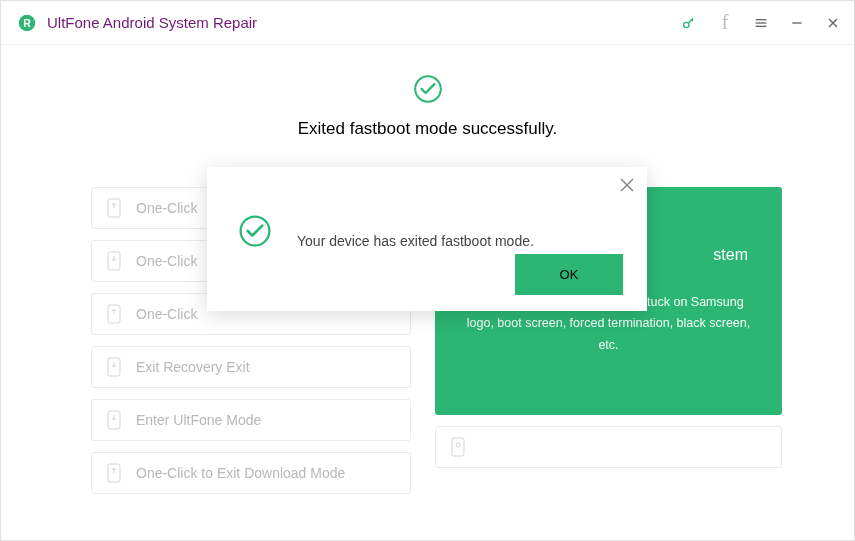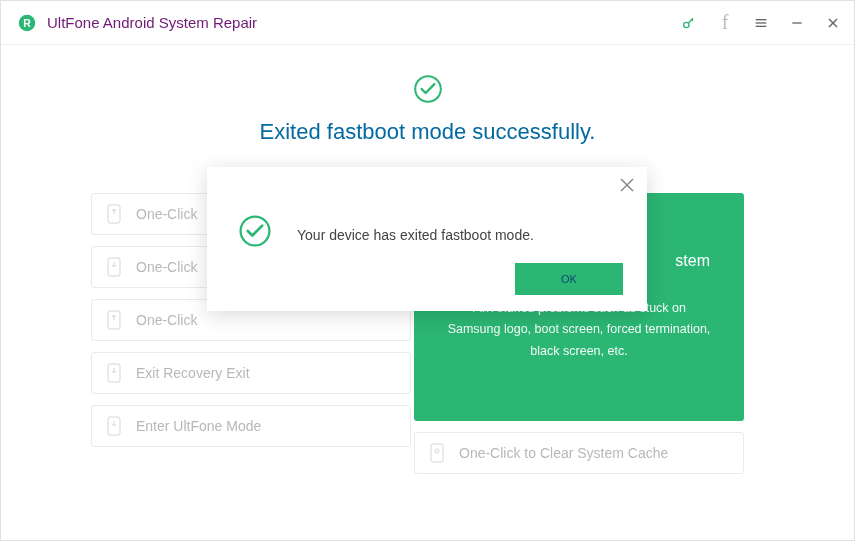--- a/index.html
+++ b/index.html
@@ -15,47 +15,47 @@
     .titlebar-controls { display: flex; align-items: center; gap: 18px; }
     .tb-icon { color: #999; display: flex; align-items: center; justify-content: center; width: 18px; height: 18px; cursor: pointer; }
     .tb-icon svg { width: 16px; height: 16px; }
     .tb-icon.f { font-family: Georgia, serif; font-size: 20px; font-weight: 400; color: #bbb; }
 
     
     .main { position: relative; padding-top: 28px; }
     .success-header { text-align: center; }
     .big-check { width: 32px; height: 32px; margin: 0 auto 14px; }
     .big-check svg { width: 32px; height: 32px; }
-    .success-msg { font-size: 22px; color: #0369a1; font-weight: 400; }
-
-    
-    .content-area { padding: 48px 110px 0 90px; display: flex; gap: 3px; }
+    .success-msg { font-size: 17px; color: #000000; font-weight: 400; }
+
+    
+    .content-area { padding: 48px 72px 0 90px; display: flex; gap: 24px; }
     .left-col { flex: 0 0 320px; display: flex; flex-direction: column; gap: 11px; }
     .right-col { flex: 1; display: flex; flex-direction: column; gap: 11px; }
 
     .option-btn { height: 42px; border: 1px solid #eaeaea; border-radius: 3px; background: #fff; display: flex; align-items: center; padding-left: 14px; color: #b8b8b8; font-size: 14px; cursor: pointer; }
     .option-icon { width: 16px; height: 20px; margin-right: 14px; display: flex; align-items: center; justify-content: center; }
     .option-icon svg { width: 14px; height: 20px; stroke: #d5d5d5; fill: none; }
 
     .feature-card { background: #2bb673; border-radius: 3px; color: #fff; padding: 24px 30px; height: 228px; display: flex; flex-direction: column; align-items: center; justify-content: center; text-align: center; }
     .feature-title { font-size: 16px; margin-bottom: 28px; }
     .feature-desc { font-size: 12.5px; line-height: 1.7; opacity: 0.95; }
 
     .wide-btn { height: 42px; border: 1px solid #eaeaea; border-radius: 3px; background: #fff; display: flex; align-items: center; padding-left: 14px; color: #b8b8b8; font-size: 14px; cursor: pointer; }
 
     
     .modal { position: absolute; left: 206px; top: 166px; width: 440px; height: 144px; background: #fff; box-shadow: 0 4px 20px rgba(0,0,0,0.15); }
     .modal-close { position: absolute; top: 10px; right: 12px; width: 16px; height: 16px; cursor: pointer; display: flex; align-items: center; justify-content: center; }
     .modal-close svg { width: 14px; height: 14px; stroke: #888; }
-    .modal-body { display: flex; align-items: center; padding: 46px 30px 0 30px; }
+    .modal-body { display: flex; align-items: flex-end; padding: 46px 30px 0 30px; }
     .modal-check { width: 36px; height: 36px; margin-right: 24px; flex-shrink: 0; }
     .modal-check svg { width: 36px; height: 36px; }
     .modal-text { font-size: 14px; color: #444; padding-top: 8px; }
     .modal-footer { position: absolute; bottom: 16px; right: 24px; }
-    .ok-btn { width: 108px; height: 32px; background: #2bb673; color: #0c4a6e; border: none; font-size: 11px; cursor: pointer; display: flex; align-items: center; justify-content: center; }
+    .ok-btn { width: 108px; height: 41px; background: #2bb673; color: #000000; border: none; font-size: 13px; cursor: pointer; display: flex; align-items: center; justify-content: center; }
   </style>
 </head>
 <body>
 
 <div class="window">
 
   <div class="titlebar">
     <div class="logo">
       <svg class="logo-svg" viewBox="0 0 24 24">
           <circle cx="12" cy="12" r="11" fill="#2bb673"></circle>
@@ -144,35 +144,43 @@
         </div>
         <div class="option-btn">
           <span class="option-icon">
               <svg viewBox="0 0 14 20">
                 <rect x="1" y="1" width="12" height="18" rx="2" stroke-width="1"></rect>
                 <path d="M7 10l0-5M5 8l2 2 2-2" stroke-width="1"></path>
               </svg>
             </span>
           <span>Enter UltFone Mode</span>
         </div>
+        <div class="option-btn">
+          <span class="option-icon">
+              <svg viewBox="0 0 14 20">
+                <rect x="1" y="1" width="12" height="18" rx="2" stroke-width="1"></rect>
+                <path d="M7 5l0 5M5 7l2-2 2 2" stroke-width="1"></path>
+              </svg>
+            </span>
+          <span>One-Click to Exit Download Mode</span>
+        </div>
       </div>
 
       <div class="right-col">
         <div class="feature-card">
           <div class="feature-title" style="align-self: flex-end; padding-right: 4px;"><span>stem</span></div>
           <div class="feature-desc">Fix Andriod problems such as stuck on Samsung logo, boot screen, forced termination, black screen, etc.</div>
         </div>
         <div class="wide-btn">
           <span class="option-icon">
               <svg viewBox="0 0 14 20">
                 <rect x="1" y="1" width="12" height="18" rx="2" stroke-width="1"></rect>
                 <circle cx="7" cy="8" r="2" stroke-width="1"></circle>
               </svg>
             </span>
-          <span>One-Click to Clear System Cache</span>
         </div>
       </div>
     </div>
   </div>
 
   <div class="modal">
     <div class="modal-close">
       <svg viewBox="0 0 14 14" stroke-width="1.5">
           <line x1="1" y1="1" x2="13" y2="13"></line>
           <line x1="13" y1="1" x2="1" y2="13"></line>

